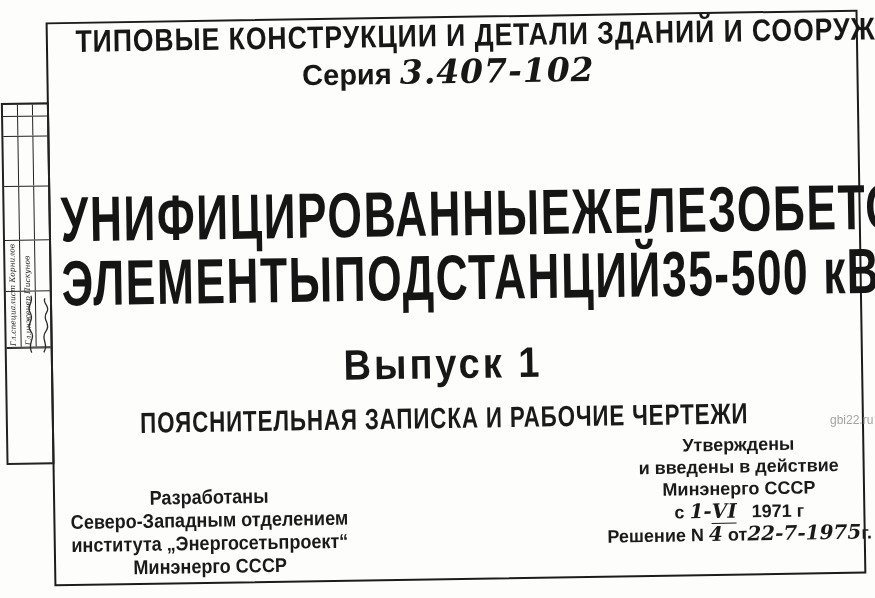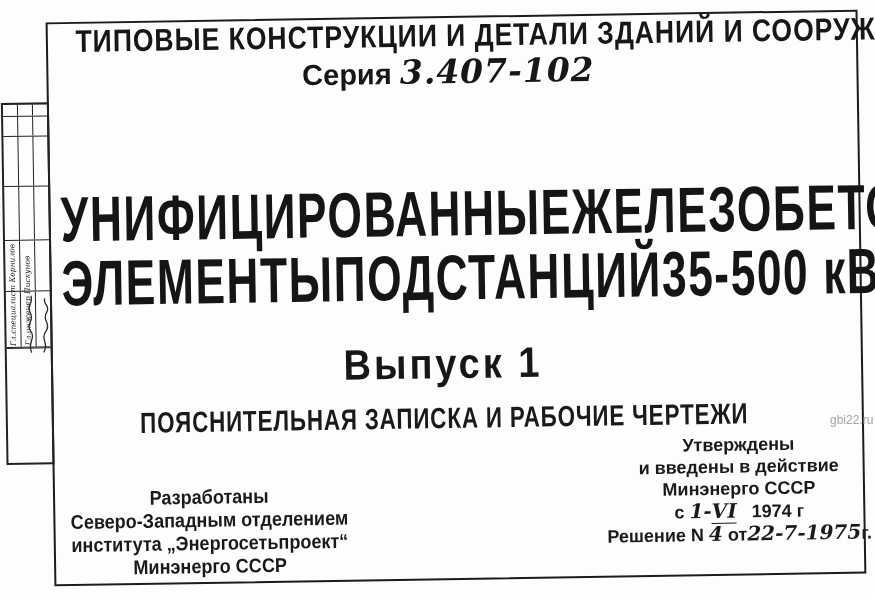--- a/index.html
+++ b/index.html
@@ -145,21 +145,21 @@
       <div>Минэнерго СССР</div>
     </div>
 
     <div class="appr-block">
       <div>Утверждены</div>
       <div>и введены в действие</div>
       <div>Минэнерго СССР</div>
       <div>
         <span>с</span>
         <span class="hand">1-</span><span class="hand u">VI</span>
-        &nbsp;&nbsp;<span>1974 г</span>
+        &nbsp;&nbsp;<span>1971 г</span>
       </div>
       <div>
         <span>Решение N</span>
         <span class="hand">4</span>
         <span>от</span><span class="hand">22-7-1975</span><span>г.</span>
       </div>
     </div>
 
   </div>
 

